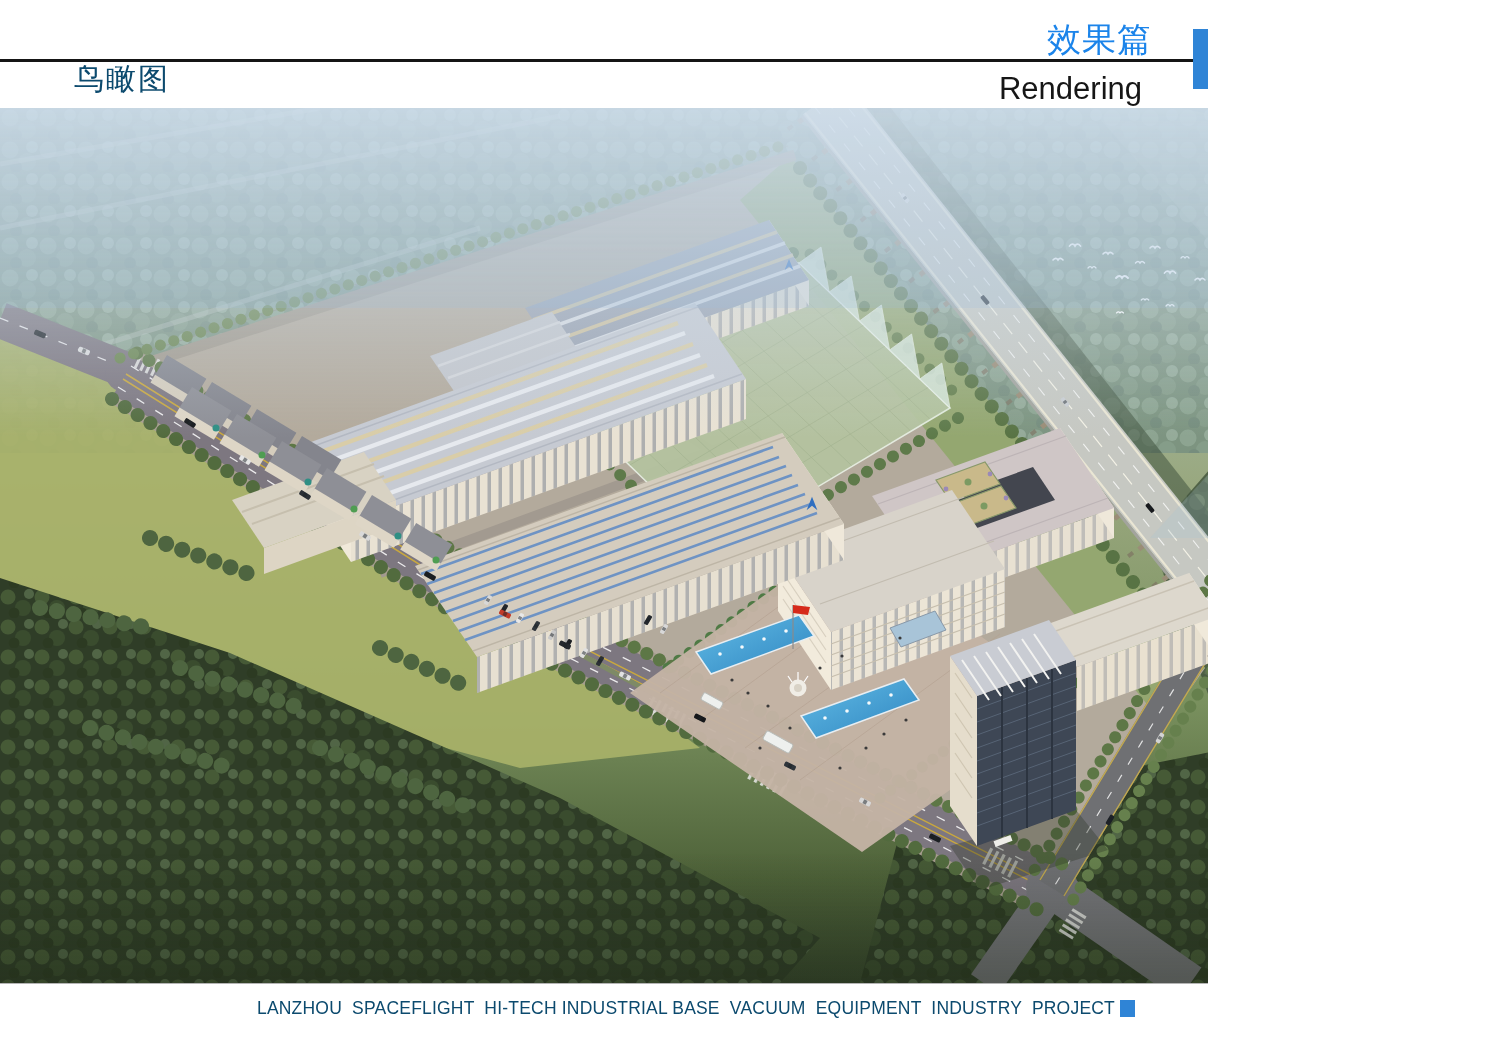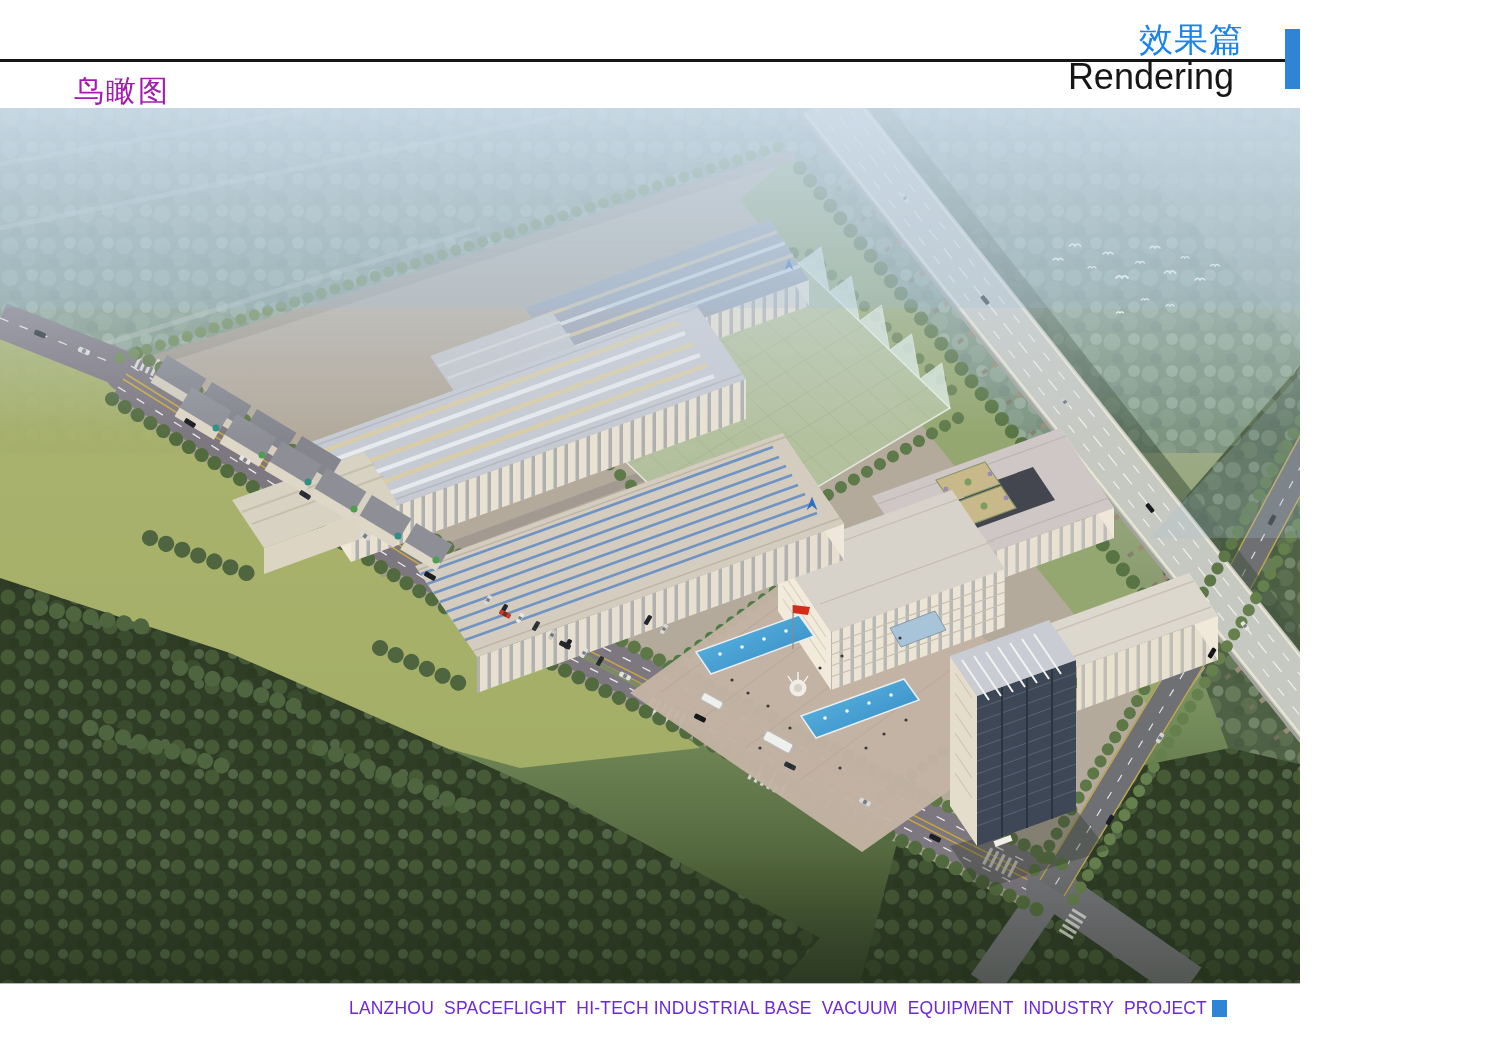--- a/index.html
+++ b/index.html
@@ -1,29 +1,29 @@
 <!DOCTYPE html>
 <html><head>
 <meta charset="utf-8">
 <style>
   html,body{margin:0;padding:0;background:#ffffff;}
-  .page{position:relative;width:1300px;height:1052px;background:#ffffff;overflow:hidden;
+  .page{position:relative;width:1208px;height:1052px;background:#ffffff;overflow:hidden;
         font-family:"Liberation Sans","DejaVu Sans",sans-serif;}
   
   .hdr-rule{position:absolute;left:0;top:59px;width:1432px;height:3px;background:#151515;}
   .hdr-zh{position:absolute;top:21px;right:56px;font-size:34px;line-height:36px;color:#1b84ea;letter-spacing:1px;}
-  .hdr-en{position:absolute;top:61px;right:66px;font-size:36px;line-height:32px;color:#161616;text-align:right;}
-  .page-title{position:absolute;left:74px;top:63px;font-size:30px;line-height:32px;color:#a21caf;letter-spacing:2px;margin-top:12px;}
+  .hdr-en{position:absolute;top:73px;right:66px;font-size:31px;line-height:32px;color:#161616;text-align:right;}
+  .page-title{position:absolute;left:74px;top:63px;font-size:30px;line-height:32px;color:#0c4a6e;letter-spacing:2px;}
   .hdr-tab{position:absolute;right:0;top:29px;width:15px;height:60px;background:#2f84d6;}
   
   .render{position:absolute;left:0;top:108px;width:1488px;height:875px;border-bottom:1px solid #b5b5b5;background:#9db7a8;}
   .render svg{display:block;}
   
   .caption{position:absolute;top:997px;right:73px;height:22px;display:flex;align-items:center;
-           font-size:17.5px;color:#6d28d9;letter-spacing:.2px;white-space:pre;}
+           font-size:17.5px;color:#0c4a6e;letter-spacing:.2px;white-space:pre;}
   .caption .zh{margin-left:2px;letter-spacing:0;}
   .cap-square{display:inline-block;width:15px;height:17px;background:#2f84d6;margin-left:5px;}
 </style>
 </head>
 <body>
 
 <div class="page">
 
   <div class="hdr-rule"></div>
   <div class="hdr-zh">效果篇</div>

